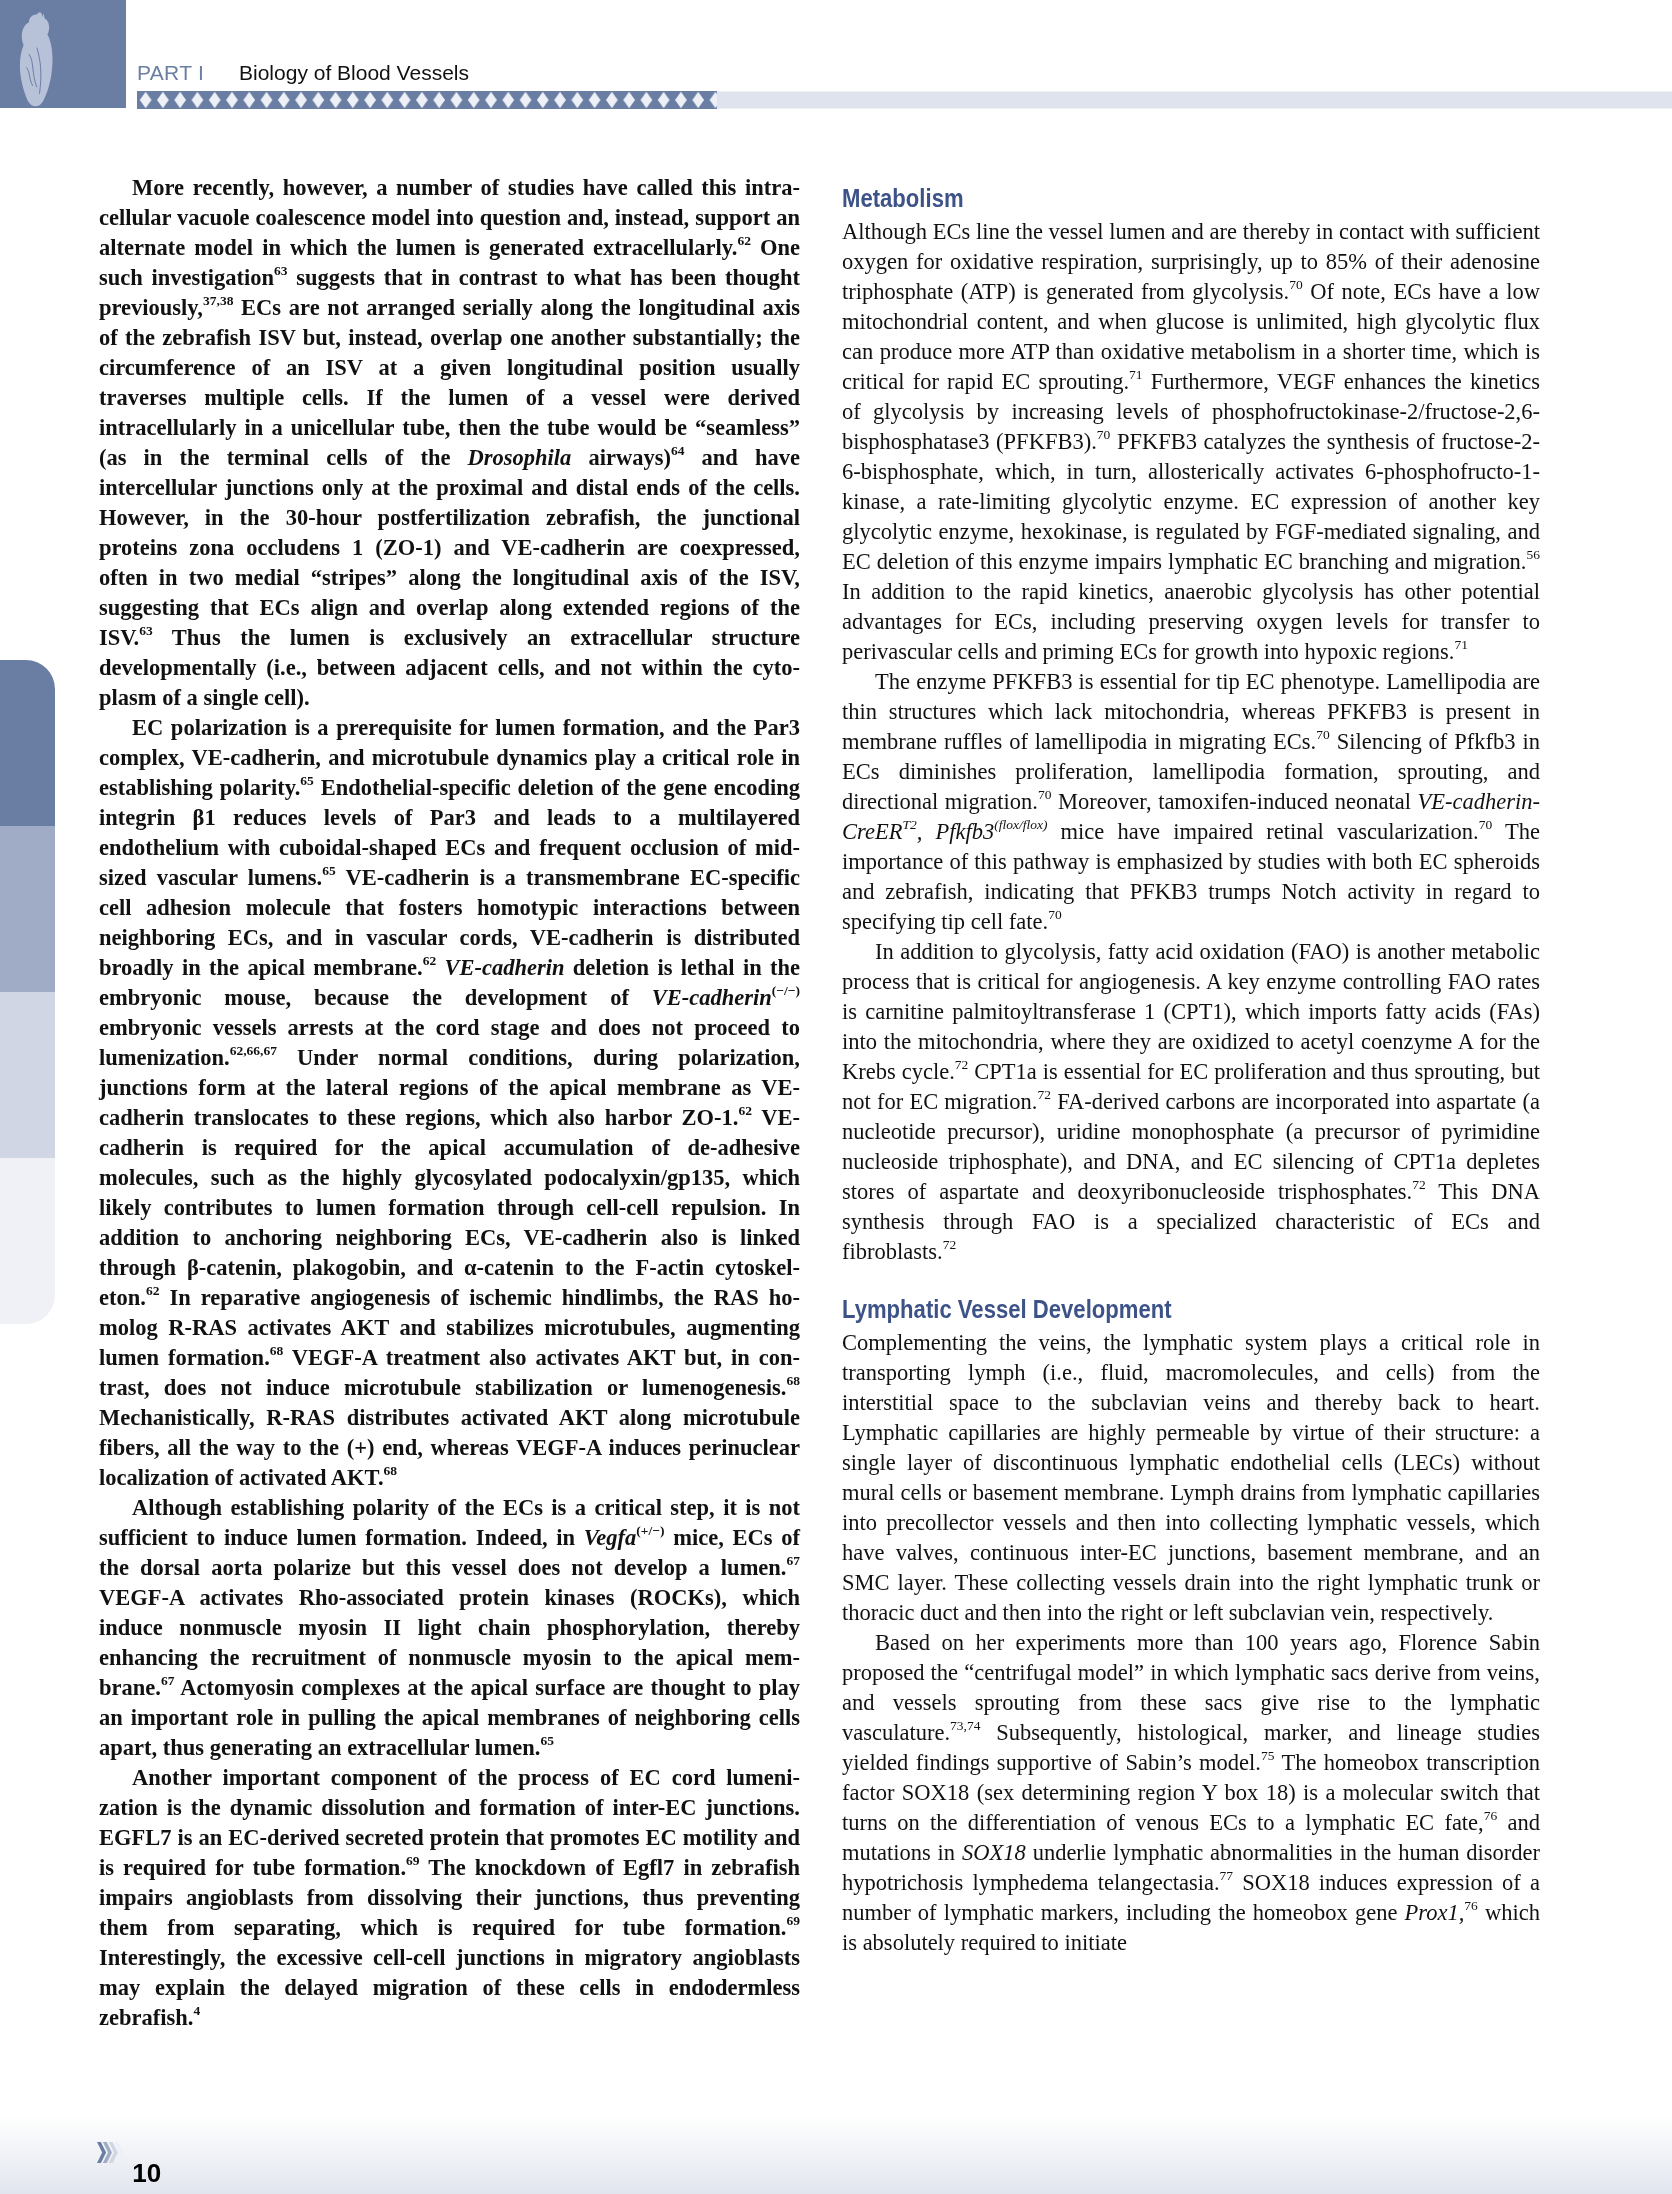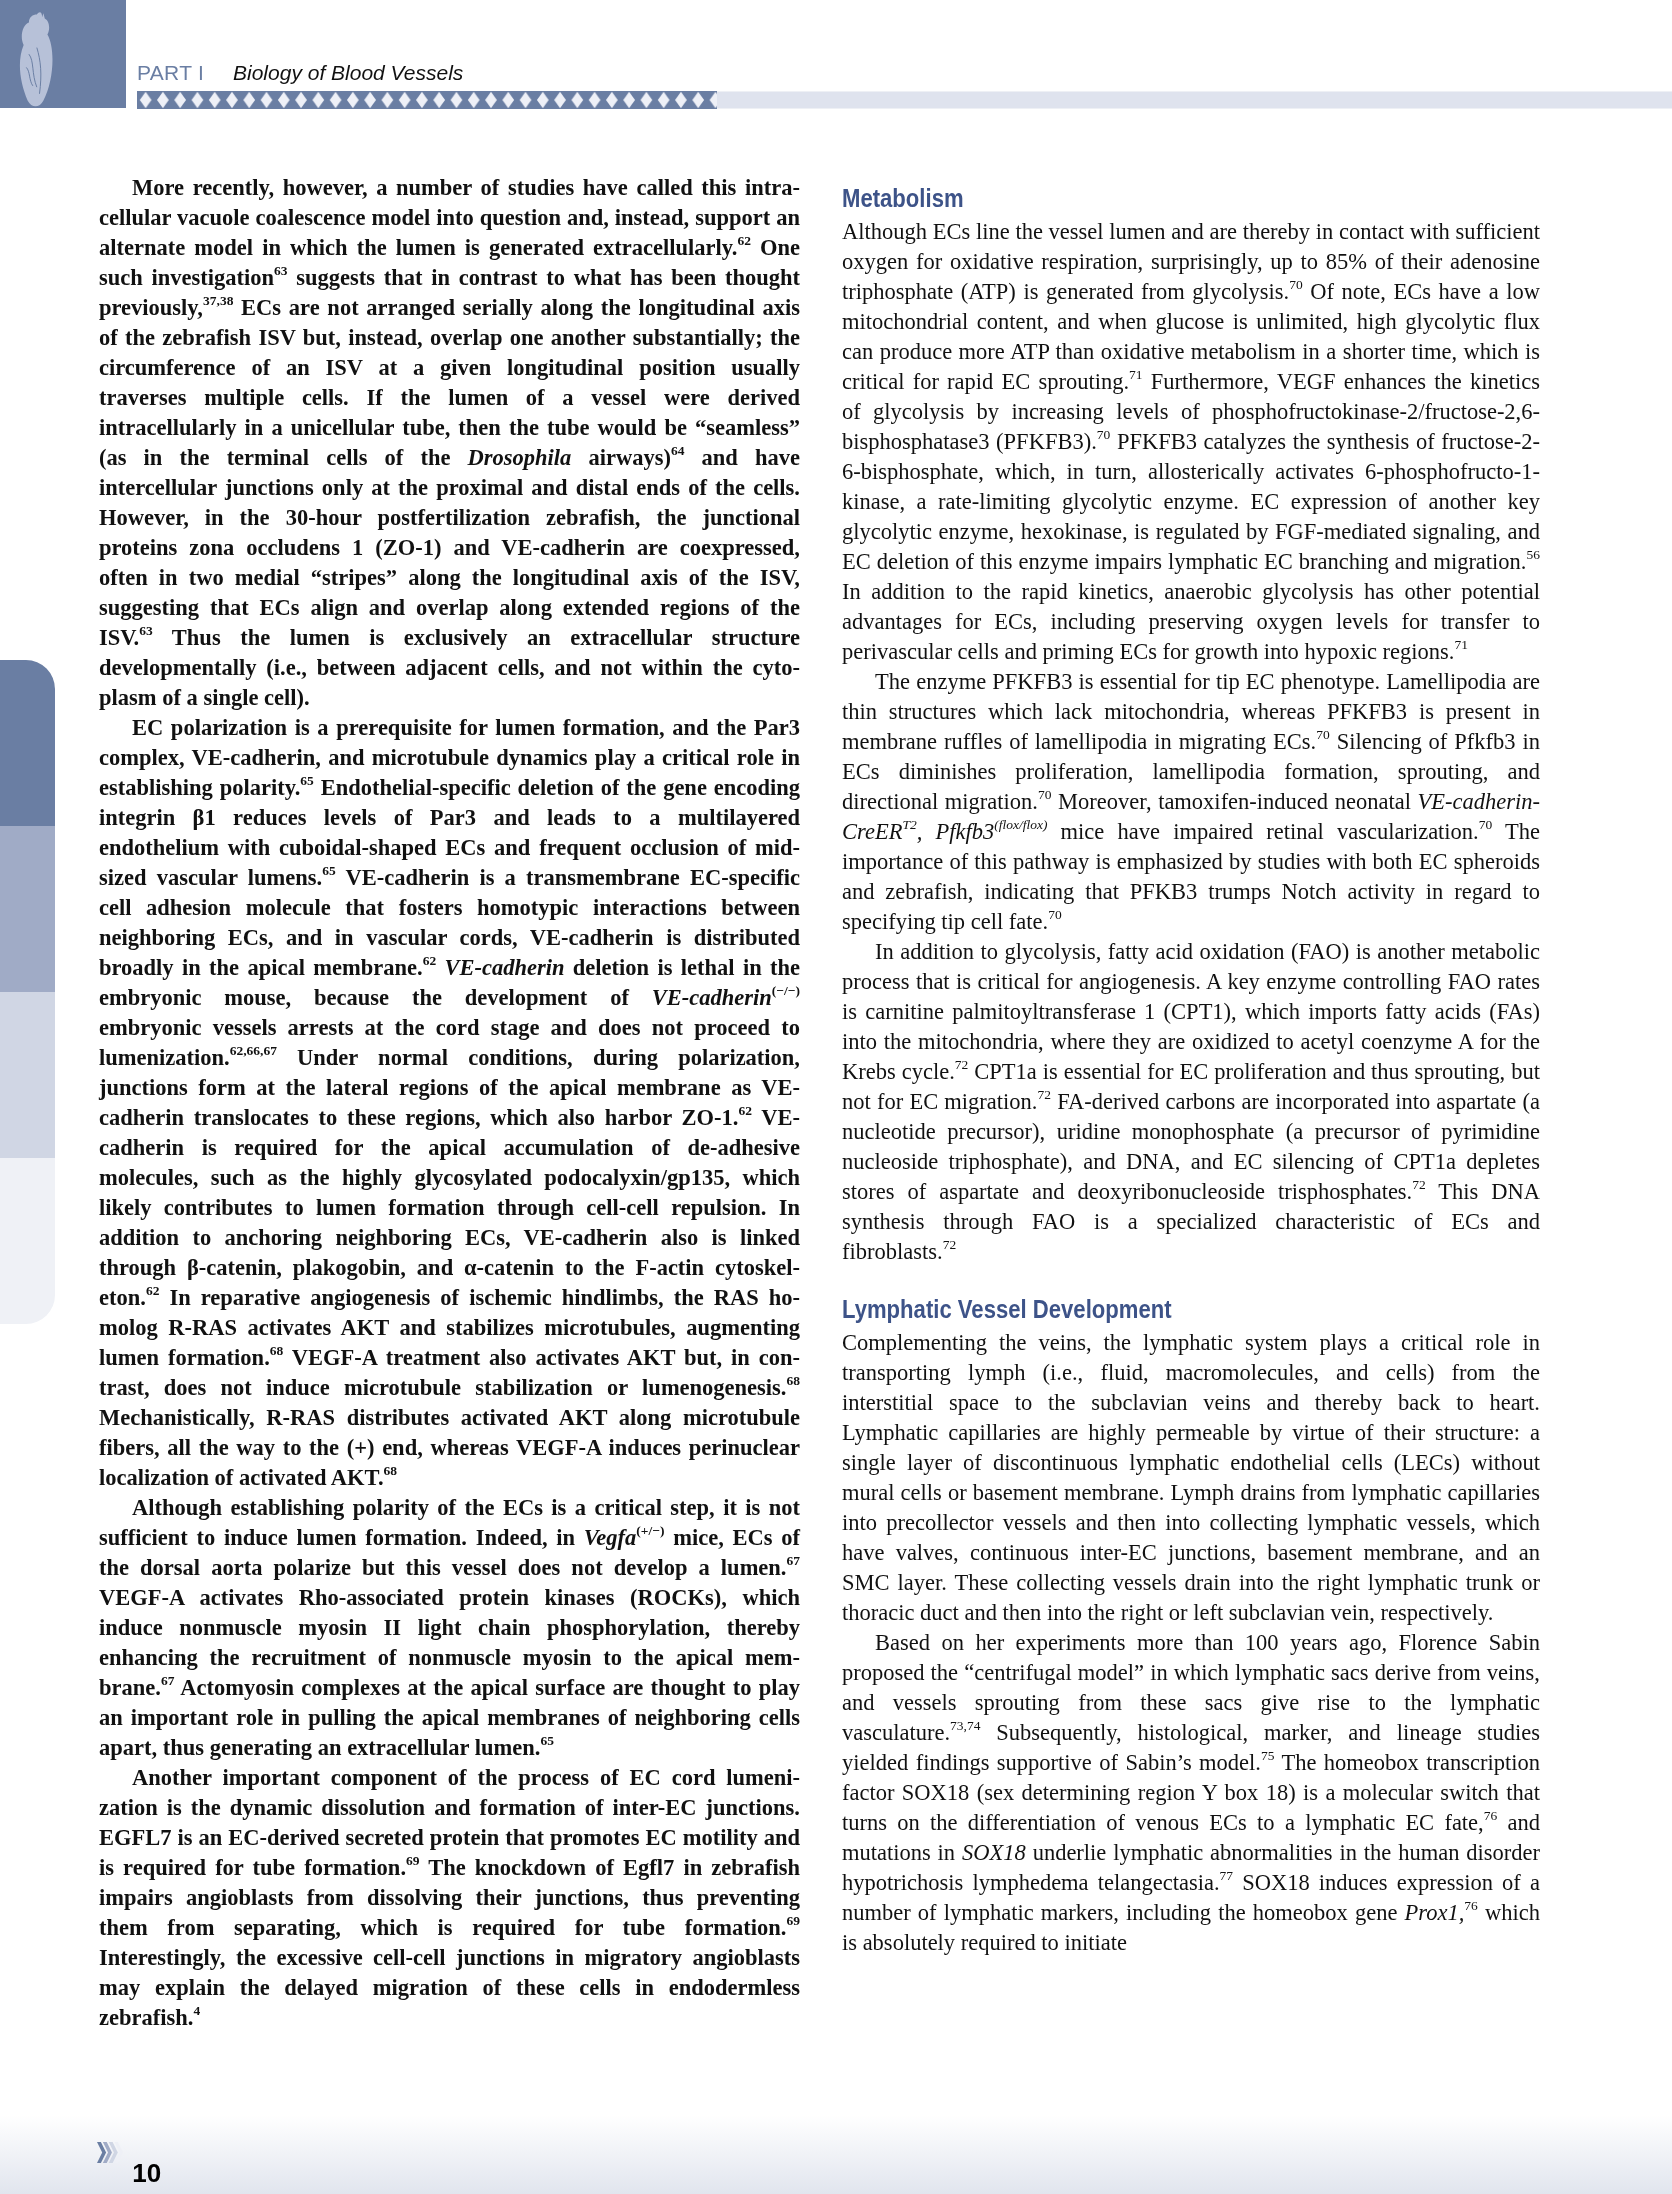--- a/index.html
+++ b/index.html
@@ -13,22 +13,22 @@
     position:absolute; left:0; top:0; width:126px; height:108px;
     background:#6a7ea3;
   }
   .header-icon-box svg { position:absolute; left:16.5px; top:8px; }
   .part-label {
     position:absolute; left:137px; top:61px;
     font-family:"Liberation Sans", sans-serif; font-size:21px; color:#6a7ea3;
     letter-spacing:0.3px;
   }
   .part-title {
-    position:absolute; left:233px; top:61px;
-    font-family:"Liberation Sans", sans-serif; font-size:21px; color:#111;font-style:italic;
+    position:absolute; left:239px; top:61px;
+    font-family:"Liberation Sans", sans-serif; font-size:21px; color:#111;
   }
   .diamond-band {
     position:absolute; left:137px; top:91px; width:580px; height:18px;
     background:#6a7ea3;
   }
   .light-band {
     position:absolute; left:717px; top:91px; width:956px; height:18px;
     background:#dfe3ee; border-top:0.7px solid #eef0f5; border-bottom:0.7px solid #eef0f5; box-sizing:border-box;
   }
   .side-tab {

